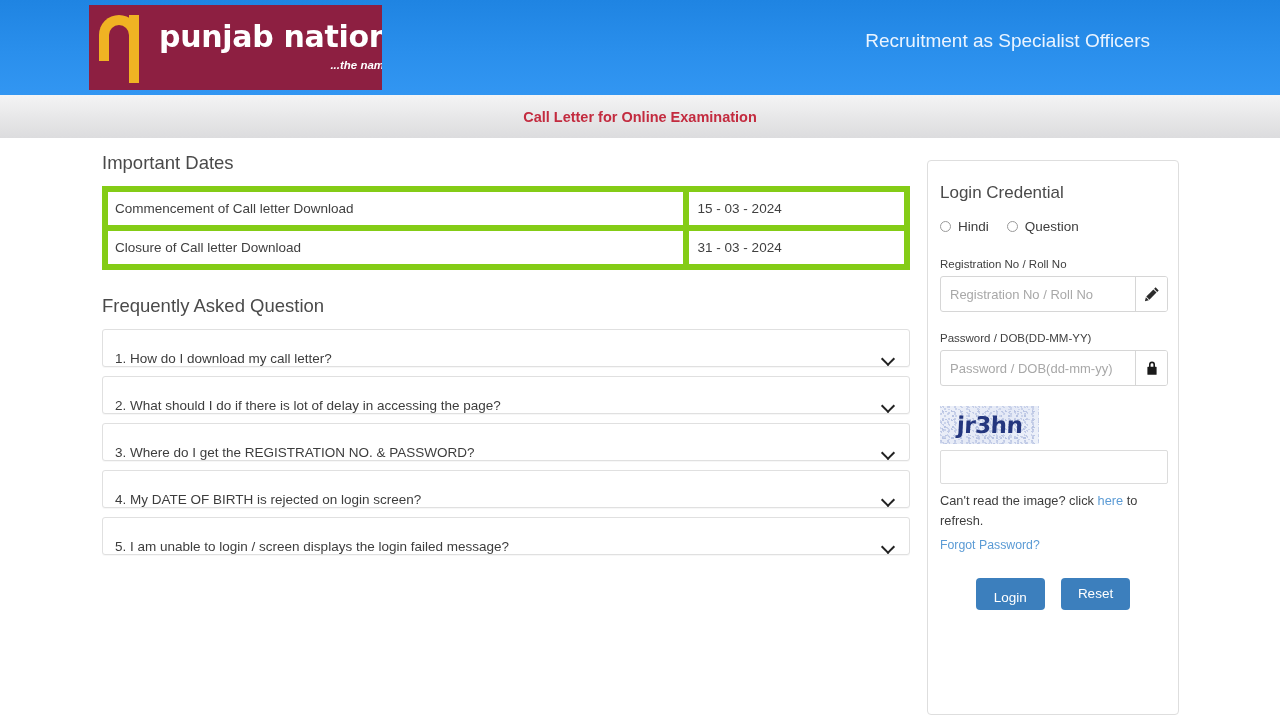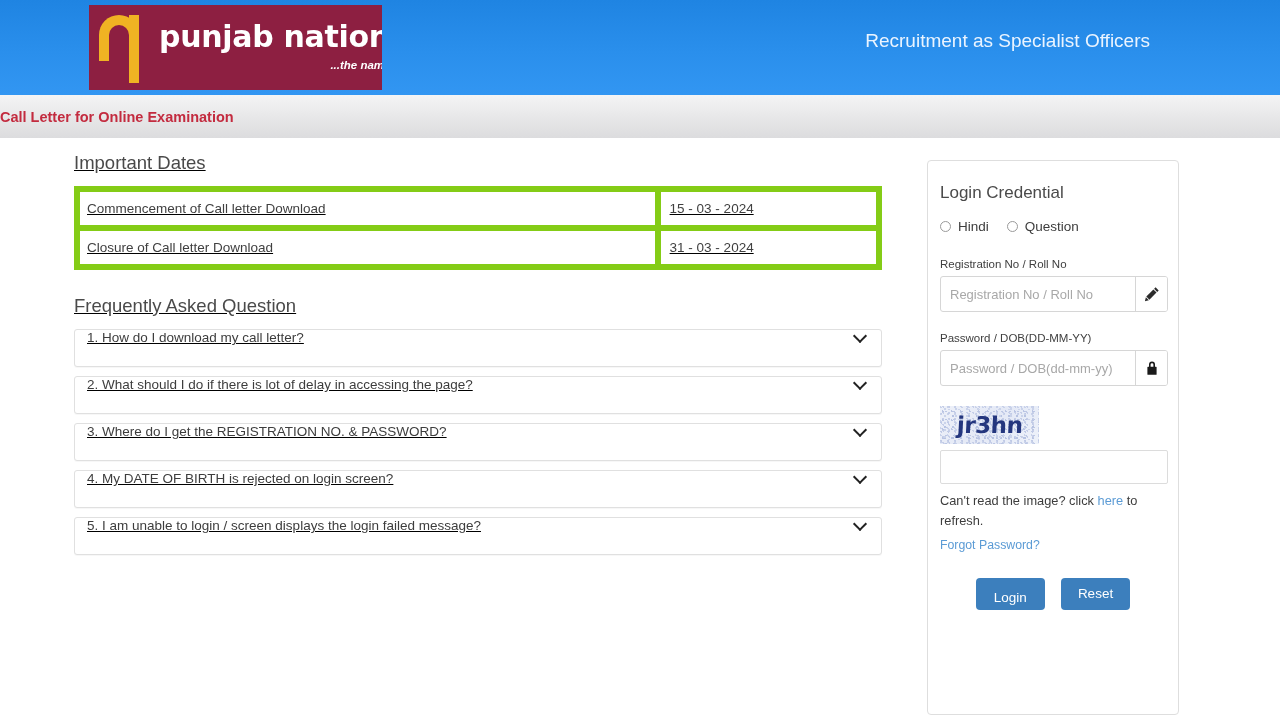--- a/index.html
+++ b/index.html
@@ -78,41 +78,40 @@
     font-size: 19px;
     white-space: nowrap;
   }
 
   
   .subbanner {
     width: 1280px; height: 43px;
     background: linear-gradient(to bottom, #f4f4f5 0%, #e9e9ea 45%, #dcdcde 100%);
     display: flex;
     align-items: center;
-    justify-content: flex-start;
+    justify-content: center;
   }
   .subbanner-text {
     color: #c32b3f;
     font-size: 14.5px;
     font-weight: bold;
   }
 
   
   .page {
     position: relative;
     width: 1280px;
     height: 582px;
     background: #fff;
   }
 
   .left-col {
     position: absolute;
-    left: 74px; top: 14px;
+    left: 102px; top: 14px;
     width: 808px;
-    text-decoration: underline;
   }
   .section-title {
     font-size: 18.5px;
     color: #4a4a4a;
     font-weight: normal;
     margin: 0 0 12px 0;
   }
   .section-title.faq { margin-top: 25px; }
 
   
@@ -136,23 +135,23 @@
   .faq-list { margin-top: 2px; }
   .faq-item {
     width: 808px;
     height: 38px;
     margin-bottom: 9px;
     border: 1px solid #e0e0e0;
     border-radius: 3px;
     background: #fff;
     box-shadow: 0 1px 1px rgba(0,0,0,0.035);
     display: flex;
-    align-items: flex-start;
+    align-items: flex-end;
     justify-content: space-between;
-    padding: 0 14px 12px 12px;
+    padding: 0 14px 0 12px;
     cursor: pointer;
   }
   .faq-q {
     font-size: 13.5px;
     color: #3d3d3d;
   }
   .chev {
     width: 13px; height: 13px;
     position: relative;
     flex: 0 0 auto;

